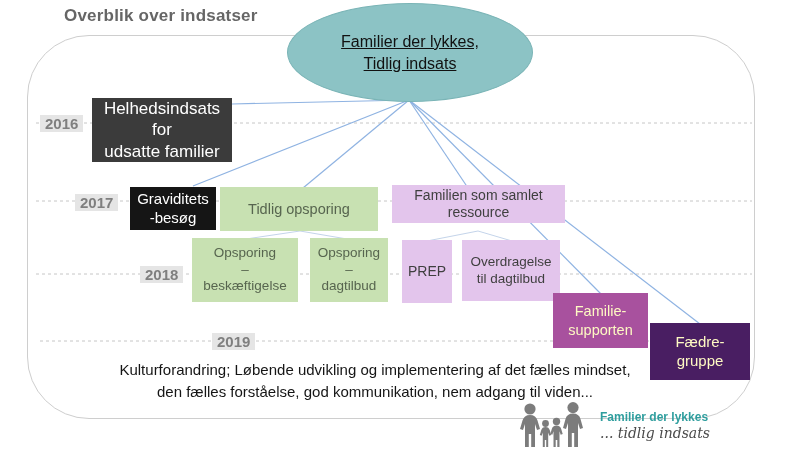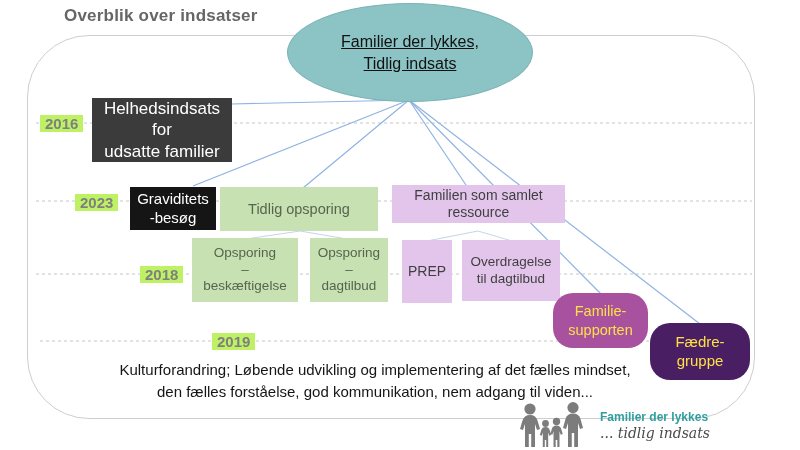--- a/index.html
+++ b/index.html
@@ -24,24 +24,24 @@
     display:flex;align-items:center;justify-content:center;text-align:center;
     font-size:16px;color:#111;white-space:pre-line;line-height:1.35;text-decoration:underline;
   }
   .node{
     position:absolute;z-index:2;display:flex;align-items:center;justify-content:center;
     text-align:center;white-space:pre-line;line-height:1.25;
   }
   .node.dark{color:#fff;}
   .node.green{color:#57654f;}
   .node.lav{color:#3f3f3f;}
-  .node.purple{color:#fde047;border-radius:20px;}
+  .node.purple{color:#fef9c3;}
   .year{
     position:absolute;z-index:2;font-size:15px;font-weight:bold;color:#7f7f7f;
-    background:#bef264;padding:0 5px;
+    background:#e5e5e5;padding:0 5px;
   }
   .bottom-text{
     position:absolute;left:65px;top:359px;width:620px;z-index:2;
     text-align:center;font-size:15px;color:#151515;white-space:pre-line;line-height:1.45;
   }
   .logo{
     position:absolute;left:518px;top:402px;z-index:4;display:flex;align-items:flex-start;
   }
   .logo-text{margin-left:6px;}
   .logo-name{font-size:12px;font-weight:bold;color:#2f9e9e;line-height:1.1;margin-top:9px;}
@@ -80,21 +80,21 @@
     <g stroke="#c4d4ea" stroke-width="1" fill="none">
       <polyline points="246,239 300,231 347,239"></polyline>
       <polyline points="427,241 478,231 512,241"></polyline>
     </g>
   </svg>
 
   <div class="root-ellipse" style="background:#8cc3c5">Familier der lykkes,
 Tidlig indsats</div>
 
   <div class="year" style="left:40px;top:115px">2016</div>
-  <div class="year" style="left:75px;top:194px">2023</div>
+  <div class="year" style="left:75px;top:194px">2017</div>
   <div class="year" style="left:140px;top:266px">2018</div>
   <div class="year" style="left:212px;top:333px">2019</div>
 
   <div class="node dark" style="left:92px;top:98px;width:140px;height:64px;background:#3b3b3b;font-size:17px">Helhedsindsats for
 udsatte familier</div>
 
   <div class="node dark" style="left:130px;top:187px;width:86px;height:43px;background:#151515;font-size:15px">Graviditets
 -besøg</div>
 
   <div class="node green" style="left:220px;top:187px;width:158px;height:44px;background:#c8e1b2;font-size:14.5px">Tidlig opsporing</div>

